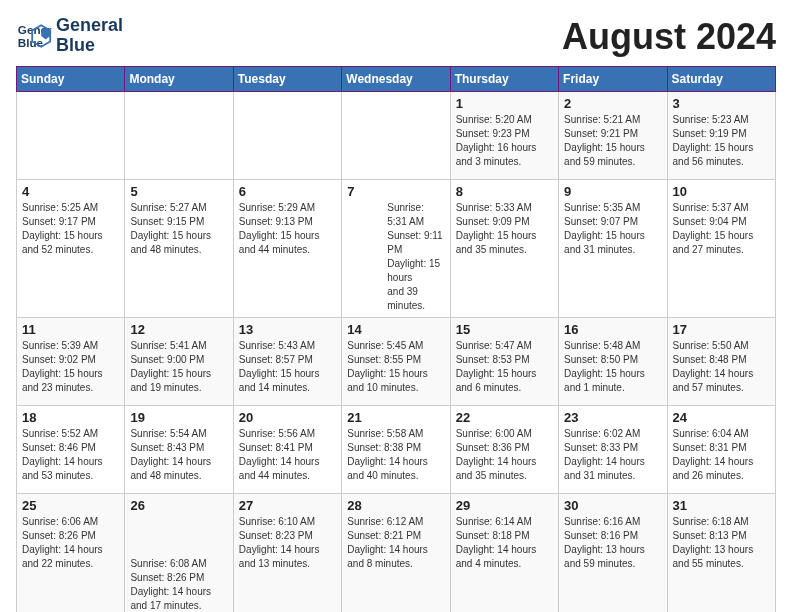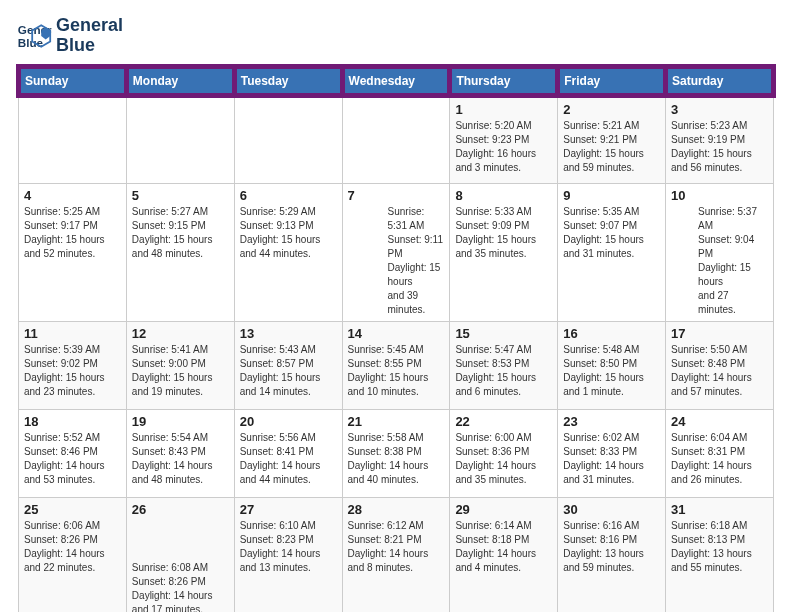--- a/index.html
+++ b/index.html
@@ -51,21 +51,21 @@
       border-collapse: collapse;
       table-layout: fixed;
     }
     thead tr th {
       background-color: #3872b4;
       color: #fff;
       font-size: 12px;
       font-weight: bold;
       padding: 5px 4px;
       text-align: left;
-      border: 5px solid #701a75;
+      border: 1px solid #701a75;
     }
     tbody tr td {
       vertical-align: top;
       border: 1px solid #ccc;
       padding: 4px 5px;
       font-size: 10px;
       color: #222;
       height: 88px;
       background: #fff;
     }
@@ -98,20 +98,21 @@
       <text x="2" y="32" font-size="13" font-weight="bold" fill="#1a3a5c">Blue</text>
       <polygon points="28,8 38,14 38,26 28,32 18,26 18,14" fill="none" stroke="#3872b4" stroke-width="2"></polygon>
       <polygon points="33,10 38,14 38,20 33,24 28,20 28,14" fill="#3872b4"></polygon>
     </svg>
     <div class="logo-text">
       <span>General</span>
       <span>Blue</span>
     </div>
   </div>
   <div class="title-block">
+    <div class="title-month">August 2024</div>
   </div>
 </div>
 
 <table>
   <thead>
     <tr>
       <th>Sunday</th>
       <th>Monday</th>
       <th>Tuesday</th>
       <th>Wednesday</th>
@@ -186,21 +187,21 @@
         </td>
         <td>
           <span class="day-number">9</span>
           <div class="day-detail" style="white-space: pre-line;">Sunrise: 5:35 AM
 Sunset: 9:07 PM
 Daylight: 15 hours
 and 31 minutes.</div>
         </td>
         <td>
           <span class="day-number">10</span>
-          <div class="day-detail" style="white-space: pre-line; margin-left: 27px;">Sunrise: 5:37 AM
+          <div class="day-detail" style="white-space: pre-line;">Sunrise: 5:37 AM
 Sunset: 9:04 PM
 Daylight: 15 hours
 and 27 minutes.</div>
         </td>
       </tr>
       <tr>
         <td>
           <span class="day-number">11</span>
           <div class="day-detail" style="white-space: pre-line;">Sunrise: 5:39 AM
 Sunset: 9:02 PM

